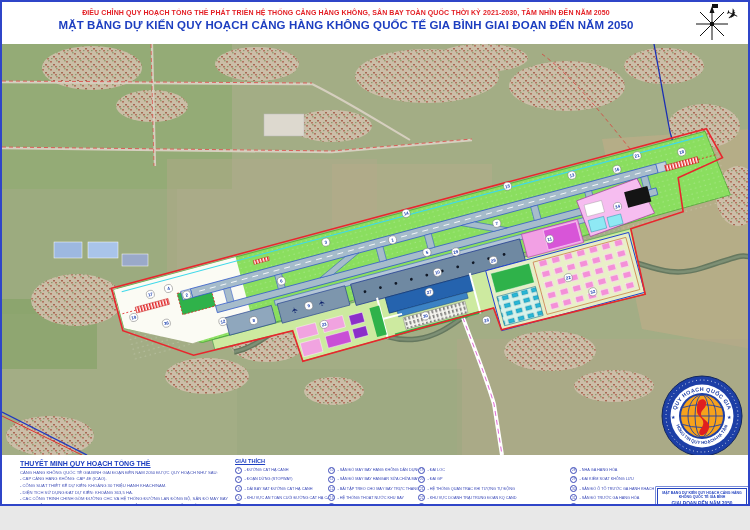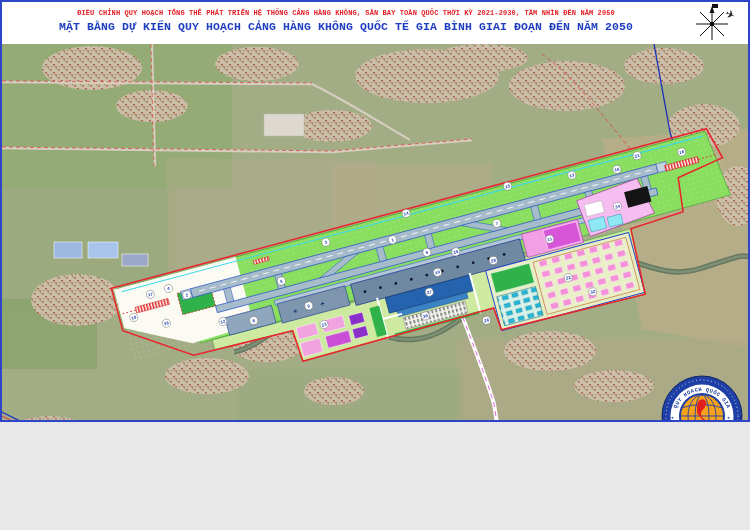--- a/index.html
+++ b/index.html
@@ -1,17 +1,17 @@
 <!DOCTYPE html>
 <html><head>
 <meta charset="utf-8">
 <style>
   html,body{margin:0;padding:0;background:#e8e8e8;}
-  .page{position:relative;width:750px;height:422px;background:#fff;overflow:hidden;
-        font-family:Liberation Mono, monospace;border:2px solid #2f45c8;box-sizing:border-box;}
+  .page{position:relative;width:750px;height:506px;background:#fff;overflow:hidden;
+        font-family:Liberation Sans, sans-serif;border:2px solid #2f45c8;box-sizing:border-box;}
   .header{position:absolute;top:0;left:0;width:688px;height:42px;text-align:center;background:#fff;z-index:3;}
   .h1{margin-top:7px;font-size:7px;font-weight:bold;color:#e31e24;letter-spacing:.1px;}
   .h2{margin-top:3px;font-size:11.5px;font-weight:bold;color:#1d3ec0;letter-spacing:.1px;}
   .compass{position:absolute;top:0;right:0;width:60px;height:42px;background:#fff;z-index:4;}
   .map{position:absolute;top:42px;left:0;width:750px;height:411px;background:#a3ad85;}
   .bottom{position:absolute;top:453px;left:0;width:746px;height:73px;background:#fff;z-index:3;}
   .notes{position:absolute;left:18px;top:5px;width:206px;}
   .notes-title{font-size:7px;font-weight:bold;color:#1d3ec0;text-decoration:underline;margin-bottom:2.5px;}
   .note-line{font-size:4.2px;color:#4352b8;line-height:1.6;white-space:nowrap;}
   .legend{position:absolute;left:233px;top:3px;}

